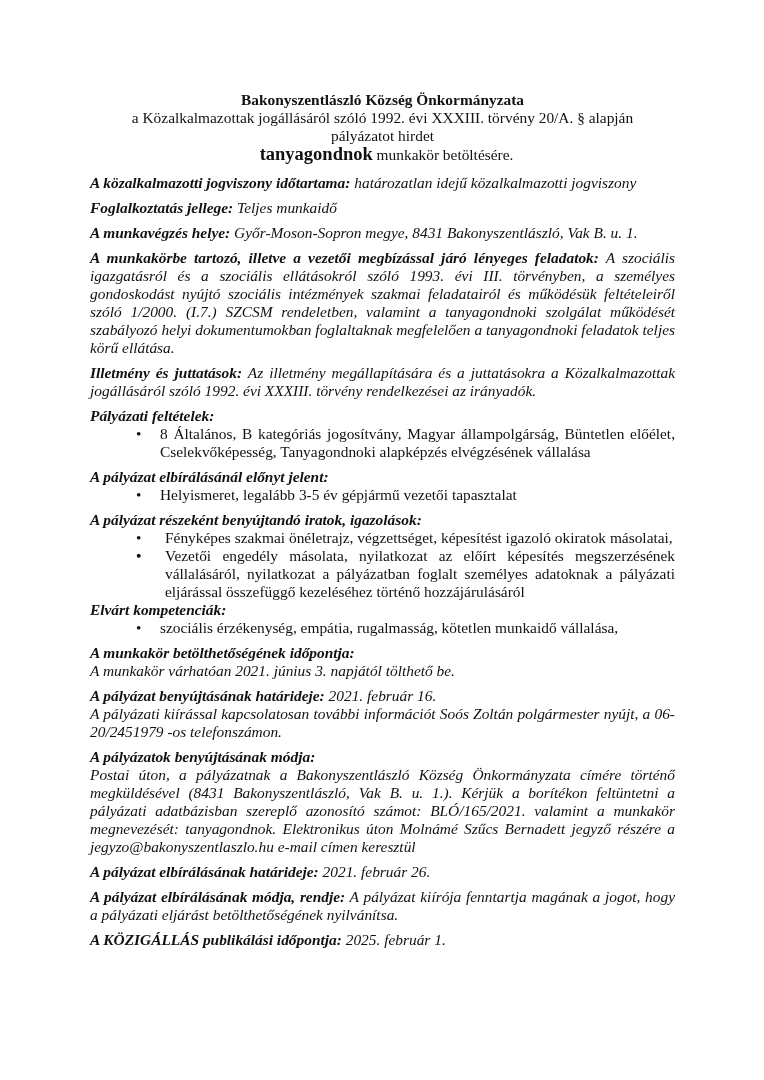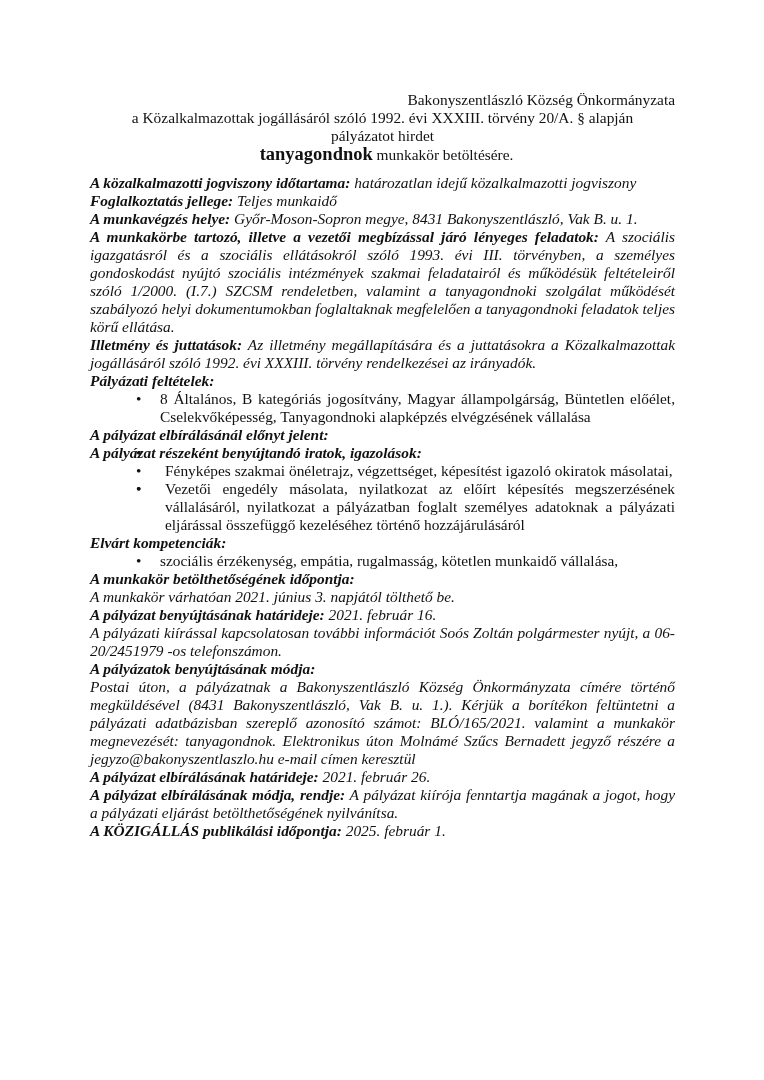--- a/index.html
+++ b/index.html
@@ -3,24 +3,24 @@
   <meta charset="utf-8">
   <style>
     html, body { margin: 0; padding: 0; background: #ffffff; }
     body { width: 764px; height: 1080px; position: relative; overflow: hidden; }
     .page {
       position: absolute; left: 90px; top: 91px; width: 585px;
       font-family: "Liberation Serif", "DejaVu Serif", serif;
       font-size: 15.4px; line-height: 18px; color: #111111;
     }
     .title-block { text-align: center; margin-bottom: 10px; }
-    .title-block .t1 { font-weight: normal; text-align: right; }
+    .title-block .t1 { font-weight: bold; }
     .title-block .t4 b { font-size: 18.5px; margin-left: 8px; }
     p { margin: 0; text-align: justify; font-style: italic; }
-    .sec { }
+    .sec { margin-top: 7px; }
     b { font-weight: bold; }
     ul { list-style: none; margin: 0; padding: 0; }
     li { position: relative; padding-left: 75px; text-align: justify; }
     li .bullet { position: absolute; left: 46px; top: 0; }
     .ind1 { padding-left: 70px; }
     .ind1 .bullet { left: 46px; }
   </style>
 </head>
 <body>
 
@@ -38,21 +38,21 @@
   <p class="sec"><b>A munkakörbe tartozó, illetve a vezetői megbízással járó lényeges feladatok:</b><span> A szociális igazgatásról és a szociális ellátásokról szóló 1993. évi III. törvényben, a személyes gondoskodást nyújtó szociális intézmények szakmai feladatairól és működésük feltételeiről szóló 1/2000. (I.7.) SZCSM rendeletben, valamint a tanyagondnoki szolgálat működését szabályozó helyi dokumentumokban foglaltaknak megfelelően a tanyagondnoki feladatok teljes körű ellátása.</span></p>
   <p class="sec"><b>Illetmény és juttatások:</b><span> Az illetmény megállapítására és a juttatásokra a Közalkalmazottak jogállásáról szóló 1992. évi XXXIII. törvény rendelkezései az irányadók.</span></p>
 
   <p class="sec"><b>Pályázati feltételek:</b></p>
   <ul>
     <li class="ind1"><span class="bullet">•</span><span>8 Általános, B kategóriás jogosítvány, Magyar állampolgárság, Büntetlen előélet, Cselekvőképesség, Tanyagondnoki alapképzés elvégzésének vállalása</span></li>
   </ul>
 
   <p class="sec"><b>A pályázat elbírálásánál előnyt jelent:</b></p>
   <ul>
-    <li class="ind1"><span class="bullet">•</span></li>
+    <li class="ind1"><span class="bullet">•</span><span>Helyismeret, legalább 3-5 év gépjármű vezetői tapasztalat</span></li>
   </ul>
 
   <p class="sec"><b>A pályázat részeként benyújtandó iratok, igazolások:</b></p>
   <ul>
     <li><span class="bullet">•</span><span>Fényképes szakmai önéletrajz, végzettséget, képesítést igazoló okiratok másolatai,</span></li>
     <li><span class="bullet">•</span></li>
     <li><span class="bullet">•</span><span>Vezetői engedély másolata, nyilatkozat az előírt képesítés megszerzésének vállalásáról, nyilatkozat a pályázatban foglalt személyes adatoknak a pályázati eljárással összefüggő kezeléséhez történő hozzájárulásáról</span></li>
   </ul>
 
   <p><b>Elvárt kompetenciák:</b></p>

